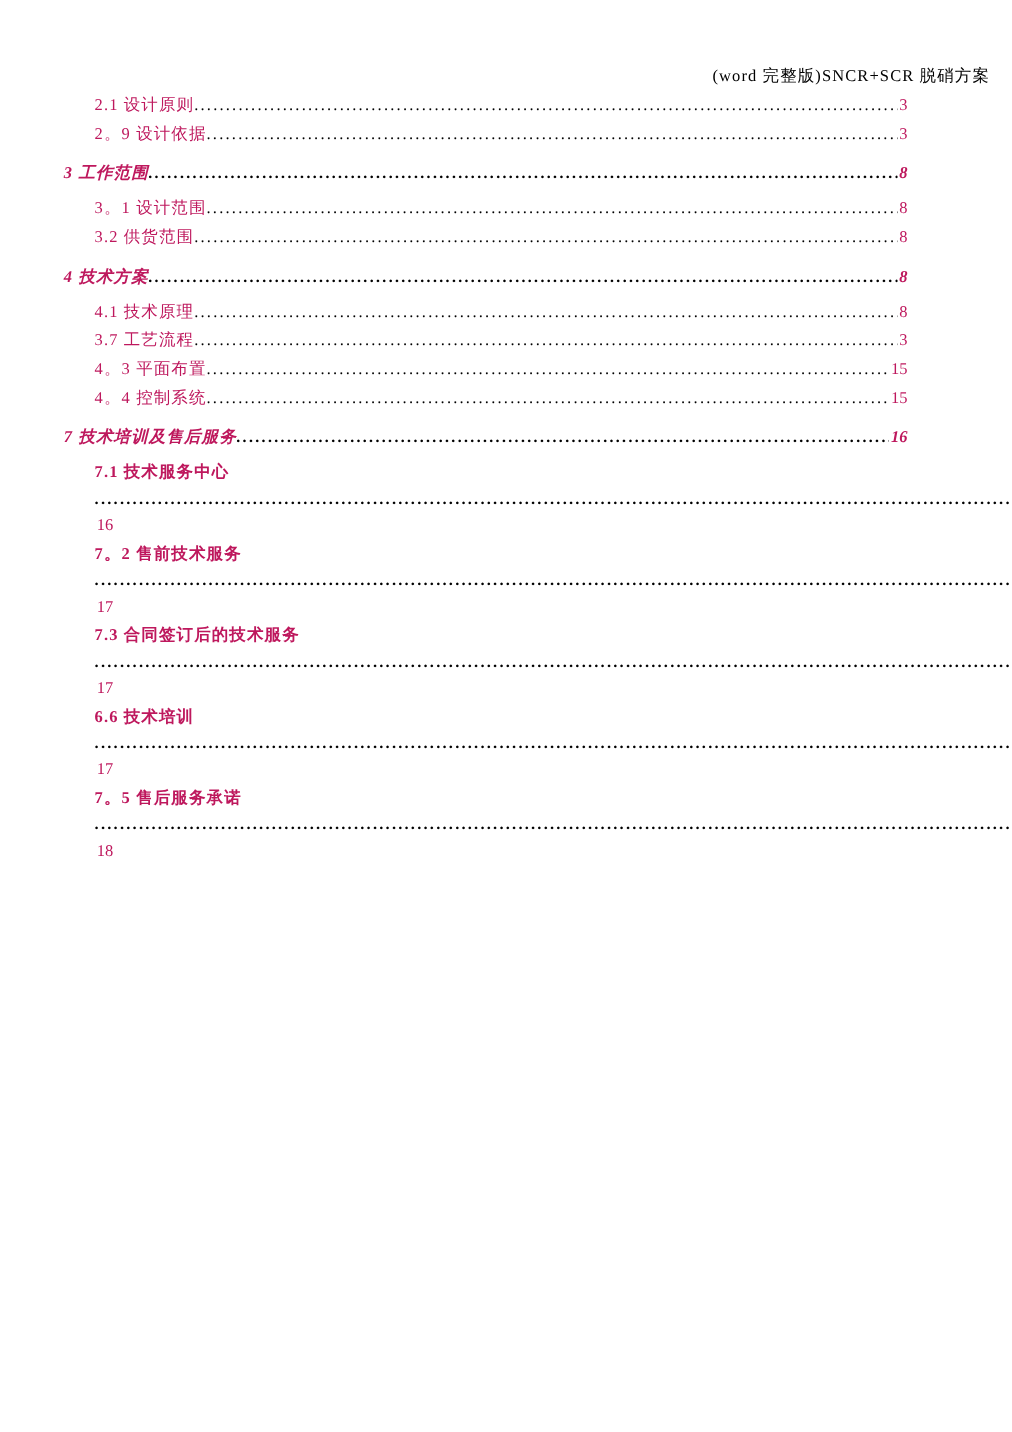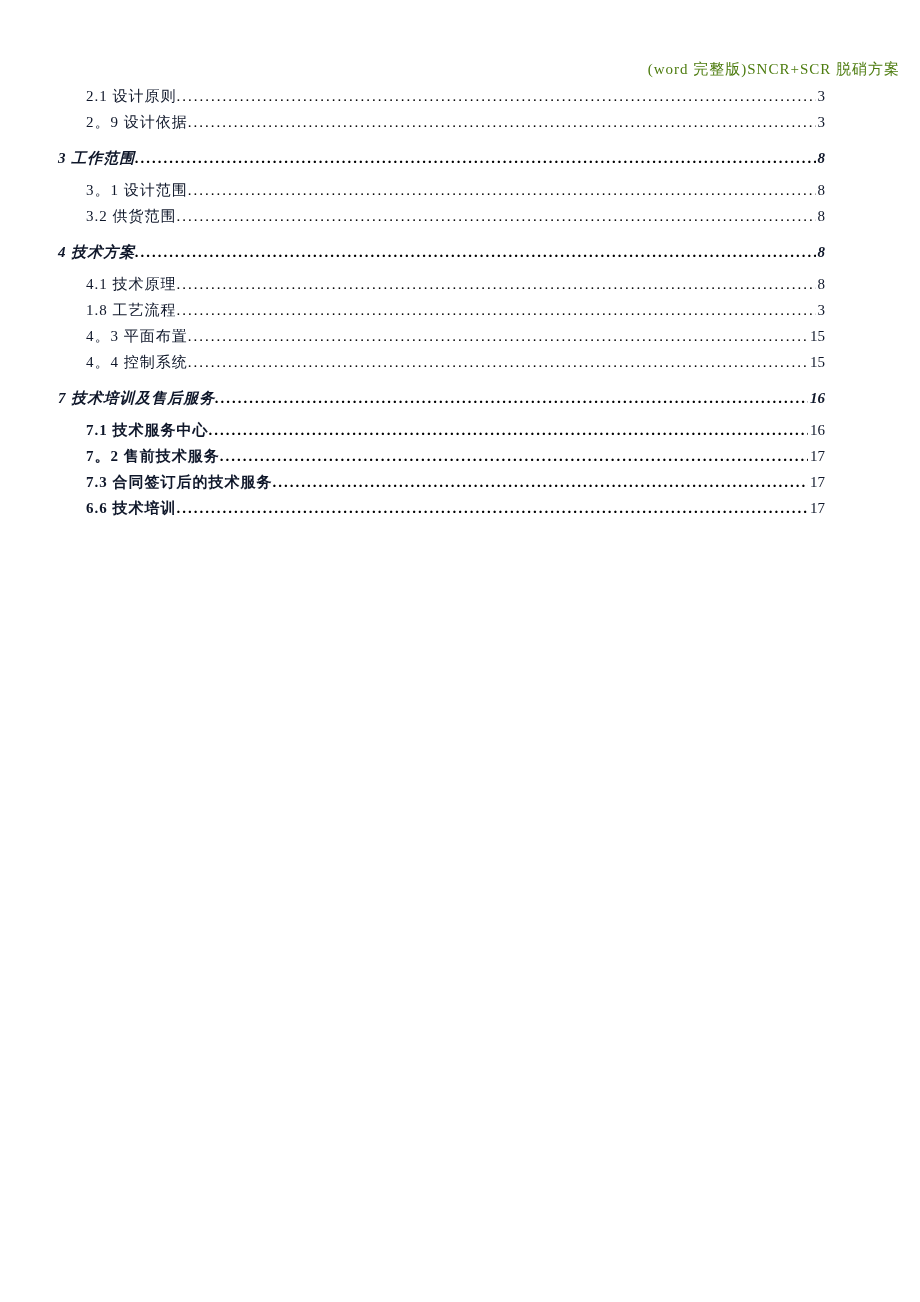--- a/index.html
+++ b/index.html
@@ -12,51 +12,52 @@
       height: 1302px;
       background: #ffffff;
       font-family: "SimSun", "宋体", serif;
       position: relative;
     }
     .header {
       position: absolute;
       top: 60px;
       right: 20px;
       font-size: 15px;
-      color: #4d7c0f;
+      color: #000000;
       letter-spacing: 1px;
     }
     .toc-container {
       position: absolute;
       top: 84px;
       left: 58px;
       right: 95px;
     }
     .toc-entry {
       display: flex;
       align-items: baseline;
       font-size: 15px;
-      color: #0f172a;
+      color: #be185d;
       line-height: 1.6;
       margin-bottom: 2px;
       white-space: nowrap;
     }
     .toc-entry.level1 {
       font-weight: bold;
       margin-top: 12px;
       margin-bottom: 8px;
       margin-left: 0;
       font-style: italic;
     }
     .toc-entry.level2 {
       margin-left: 28px;
       font-weight: normal;
     }
     .toc-entry.level2.bold {
       font-weight: bold;
+      flex-direction: column;
     }
     .toc-title {
       flex-shrink: 0;
       letter-spacing: 1px;
     }
     .toc-dots {
       flex: 1;
       overflow: hidden;
       letter-spacing: 2px;
       color: #000;
@@ -112,21 +113,21 @@
       <span class="toc-title">4 技术方案</span>
       <span class="toc-dots"></span>
       <span class="toc-page">8</span>
     </div>
     <div class="toc-entry level2">
       <span class="toc-title">4.1 技术原理</span>
       <span class="toc-dots"></span>
       <span class="toc-page">8</span>
     </div>
     <div class="toc-entry level2">
-      <span class="toc-title">1.8 工艺流程</span>
+      <span class="toc-title">3.7 工艺流程</span>
       <span class="toc-dots"></span>
       <span class="toc-page">3</span>
     </div>
     <div class="toc-entry level2">
       <span class="toc-title">4。3 平面布置</span>
       <span class="toc-dots"></span>
       <span class="toc-page">15</span>
     </div>
     <div class="toc-entry level2">
       <span class="toc-title">4。4 控制系统</span>
@@ -151,13 +152,18 @@
     <div class="toc-entry level2 bold">
       <span class="toc-title">7.3 合同签订后的技术服务</span>
       <span class="toc-dots"></span>
       <span class="toc-page">17</span>
     </div>
     <div class="toc-entry level2 bold">
       <span class="toc-title">6.6 技术培训</span>
       <span class="toc-dots"></span>
       <span class="toc-page">17</span>
     </div>
+    <div class="toc-entry level2 bold">
+      <span class="toc-title">7。5 售后服务承诺</span>
+      <span class="toc-dots"></span>
+      <span class="toc-page">18</span>
+    </div>
   </div>
 
 </body></html>

